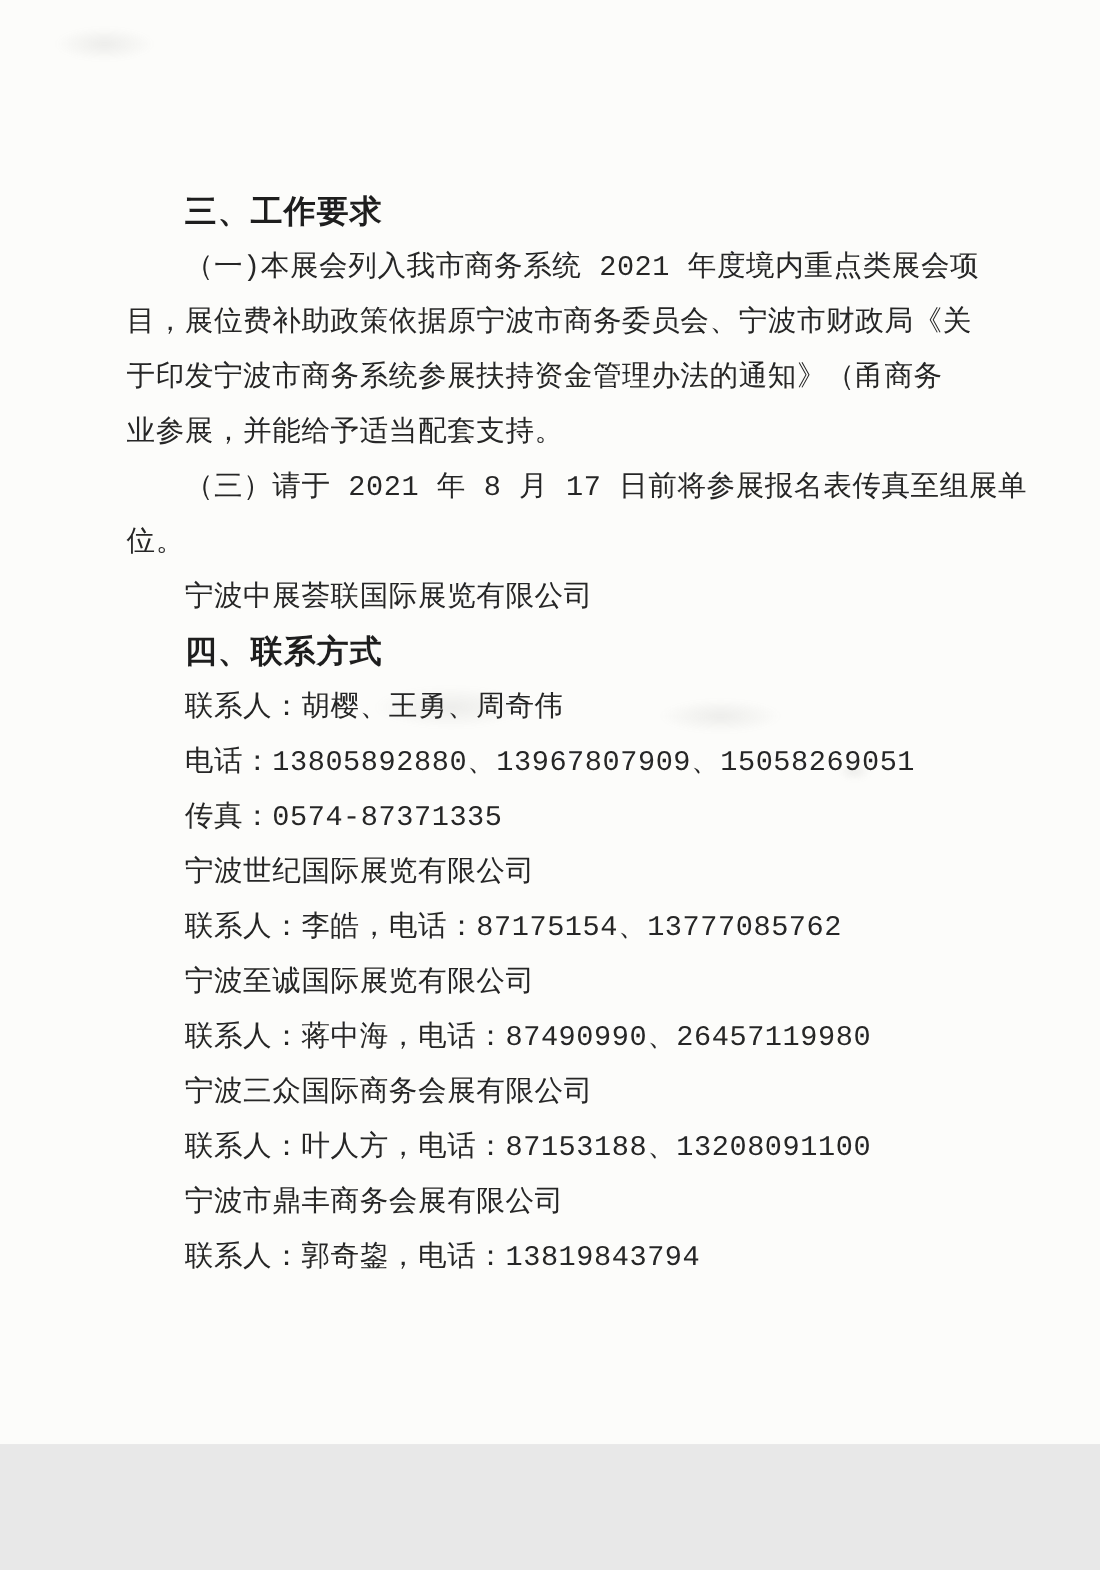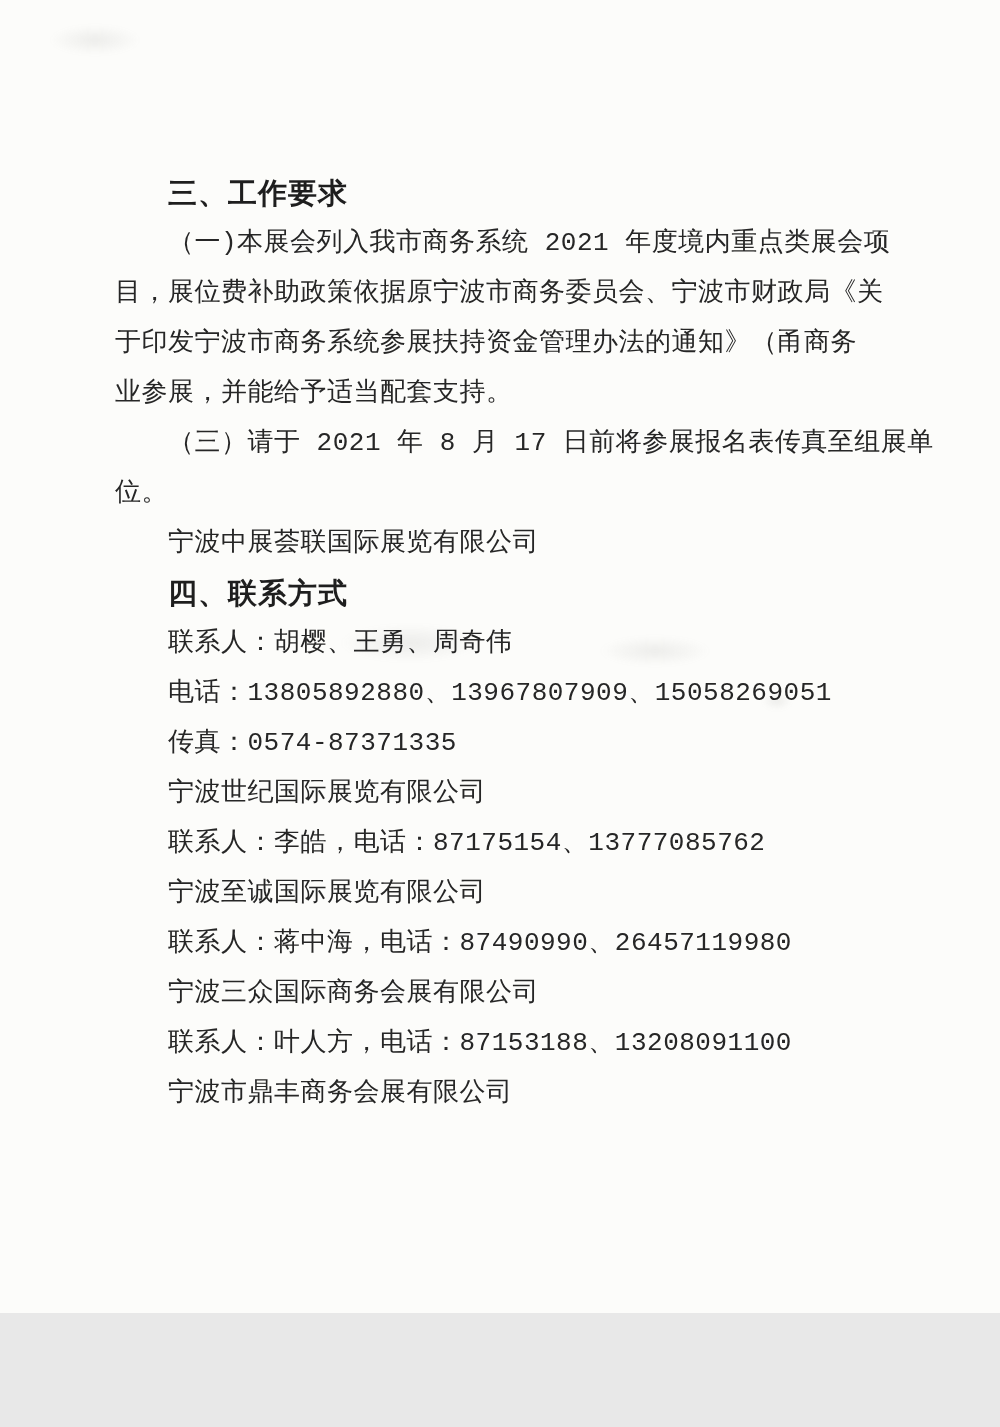--- a/index.html
+++ b/index.html
@@ -98,18 +98,19 @@
     <div class="line indent">宁波世纪国际展览有限公司</div>
     <div class="line indent">联系人：李皓，电话：87175154、13777085762</div>
 
     <div class="line indent">宁波至诚国际展览有限公司</div>
     <div class="line indent">联系人：蒋中海，电话：87490990、26457119980</div>
 
     <div class="line indent">宁波三众国际商务会展有限公司</div>
     <div class="line indent">联系人：叶人方，电话：87153188、13208091100</div>
 
     <div class="line indent">宁波市鼎丰商务会展有限公司</div>
+    <div class="line indent">联系人：郭奇鋆，电话：13819843794</div>
 
   </div>
 
   <div class="page-number">- 3 -</div>
 
 </div>
 
 </body></html>

